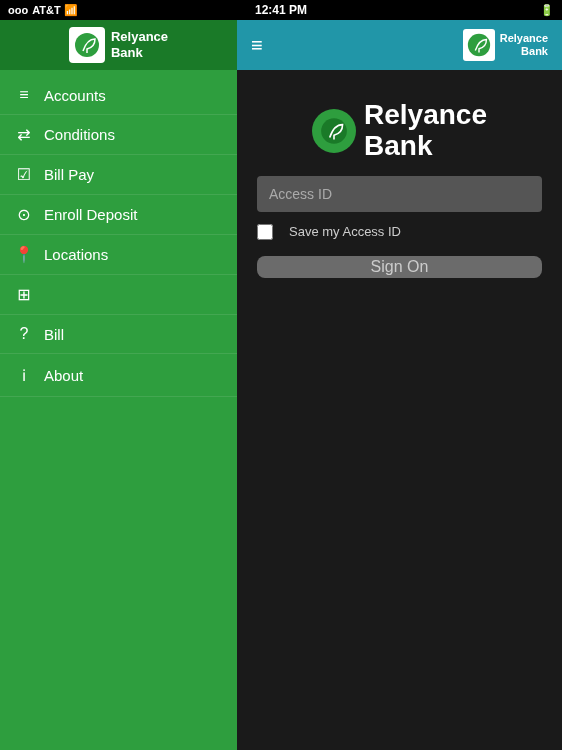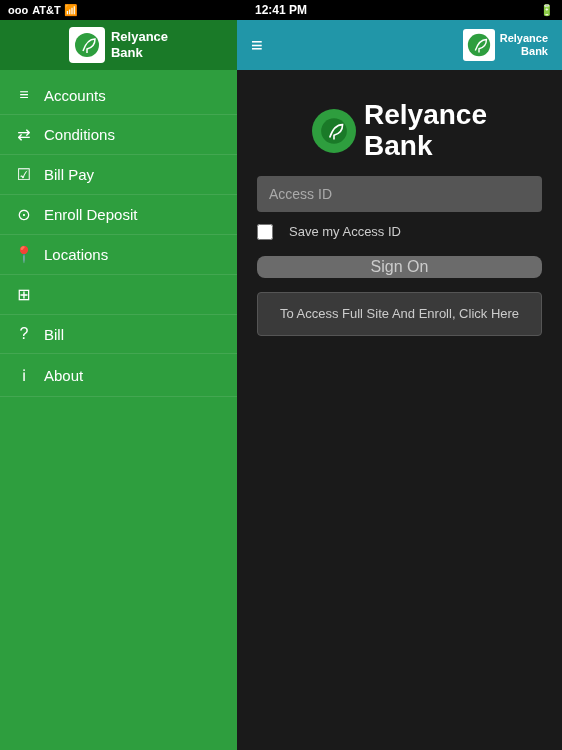--- a/index.html
+++ b/index.html
@@ -372,19 +372,17 @@
       <input class="input-field" type="text" placeholder="Access ID" style="">
 
 
       <div class="save-row">
         <input class="save-checkbox" type="checkbox" style="">
         <label class="save-label">Save my Access ID</label>
       </div>
 
       <button class="sign-on-btn">Sign On</button>
 
-      <div class="enroll-btn">To Access Full Site And
-Enroll, Click Here</div>
 
     </div>
   </div>
 
 </div>
 
 </body></html>

